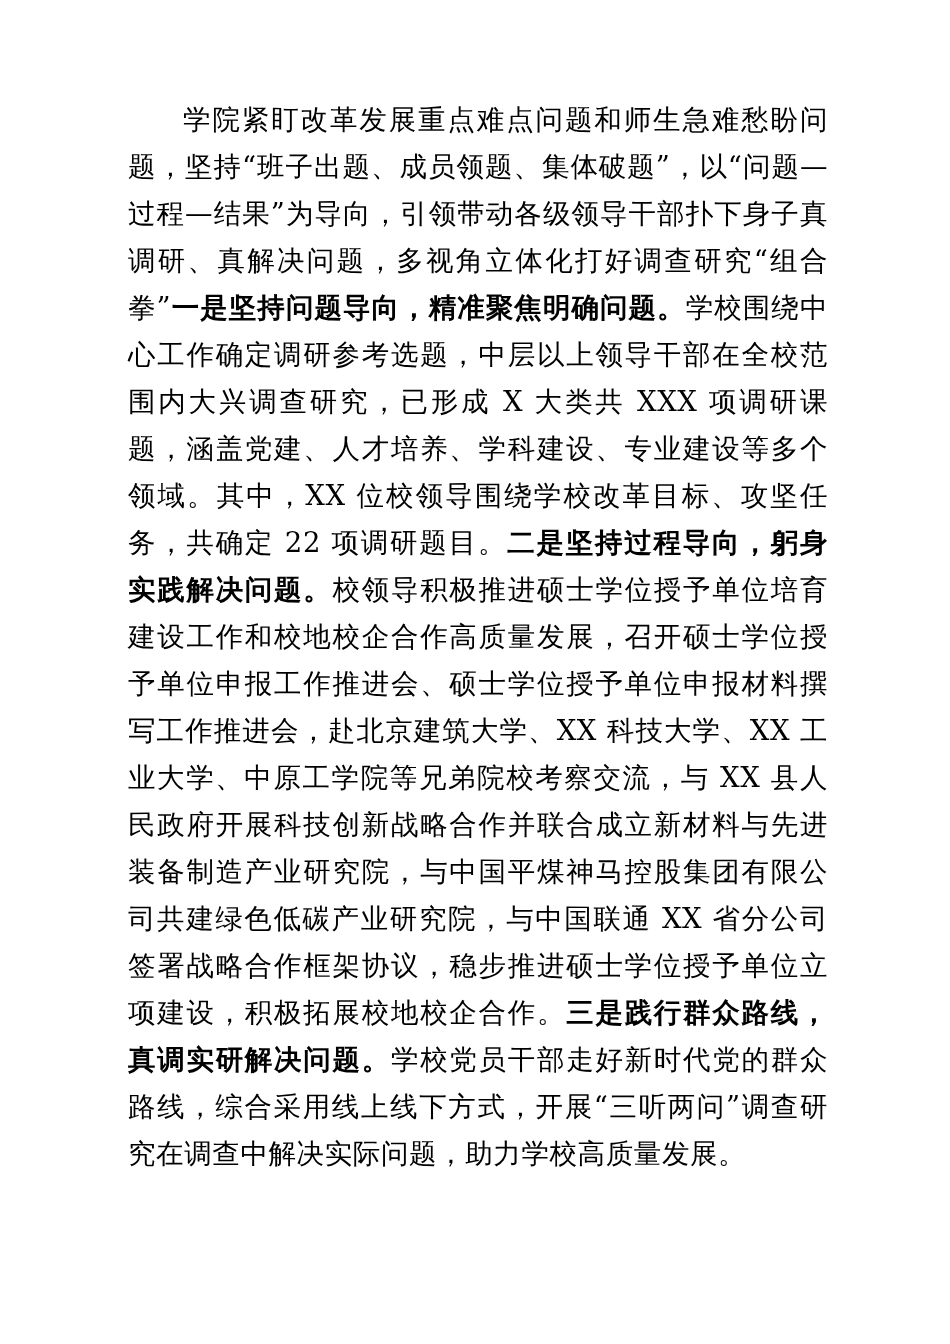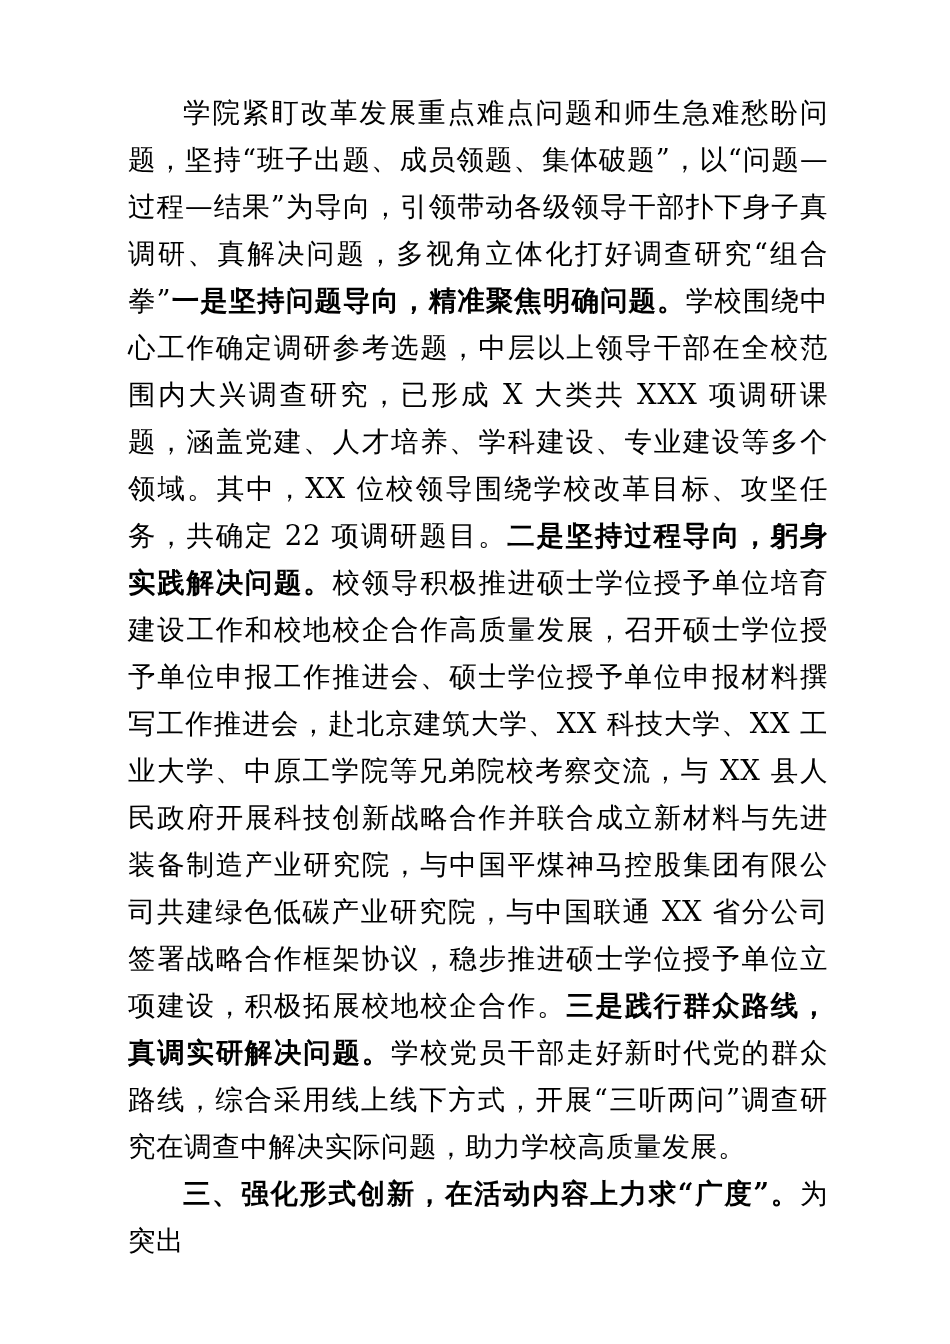--- a/index.html
+++ b/index.html
@@ -15,21 +15,21 @@
     position: relative;
     width: 950px;
     height: 1344px;
     background: #ffffff;
     overflow: hidden;
     box-sizing: border-box;
   }
   .doc-body {
     position: absolute;
     left: 128px;
-    top: 89px;
+    top: 96px;
     width: 700px;
   }
   .para {
     margin: 0;
     font-size: 27.5px;
     line-height: 47px;
     text-align: justify;
     text-justify: inter-ideograph;
     letter-spacing: 0.6px;
     word-break: break-all;
@@ -48,17 +48,14 @@
   }
 </style>
 </head>
 <body>
 
 <div class="page">
   <div class="doc-body">
     <p class="para indent">
       <span>学院紧盯改革发展重点难点问题和师生急难愁盼问题，坚持“班子出题、成员领题、集体破题”，以“问题—过程—结果”为导向，引领带动各级领导干部扑下身子真调研、真解决问题，多视角立体化打好调查研究“组合拳”</span><span class="b">一是坚持问题导向，精准聚焦明确问题。</span><span>学校围绕中心工作确定调研参考选题，中层以上领导干部在全校范围内大兴调查研究，已形成 X 大类共 XXX 项调研课题，涵盖党建、人才培养、学科建设、专业建设等多个领域。其中，XX 位校领导围绕学校改革目标、攻坚任务，共确定 22 项调研题目。</span><span class="b">二是坚持过程导向，躬身实践解决问题。</span><span>校领导积极推进硕士学位授予单位培育建设工作和校地校企合作高质量发展，召开硕士学位授予单位申报工作推进会、硕士学位授予单位申报材料撰写工作推进会，赴北京建筑大学、XX 科技大学、XX 工业大学、中原工学院等兄弟院校考察交流，与 XX 县人民政府开展科技创新战略合作并联合成立新材料与先进装备制造产业研究院，与中国平煤神马控股集团有限公司共建绿色低碳产业研究院，与中国联通 XX 省分公司签署战略合作框架协议，稳步推进硕士学位授予单位立项建设，积极拓展校地校企合作。</span><span class="b">三是践行群众路线，真调实研解决问题。</span><span>学校党员干部走好新时代党的群众路线，综合采用线上线下方式，开展“三听两问”调查研究在调查中解决实际问题，助力学校高质量发展。</span>
     </p>
-    <p class="para indent last-para">
-      <span class="b">三、强化形式创新，在活动内容上力求“广度”。</span><span>为突出</span>
-    </p>
   </div>
 </div>
 
 </body></html>

